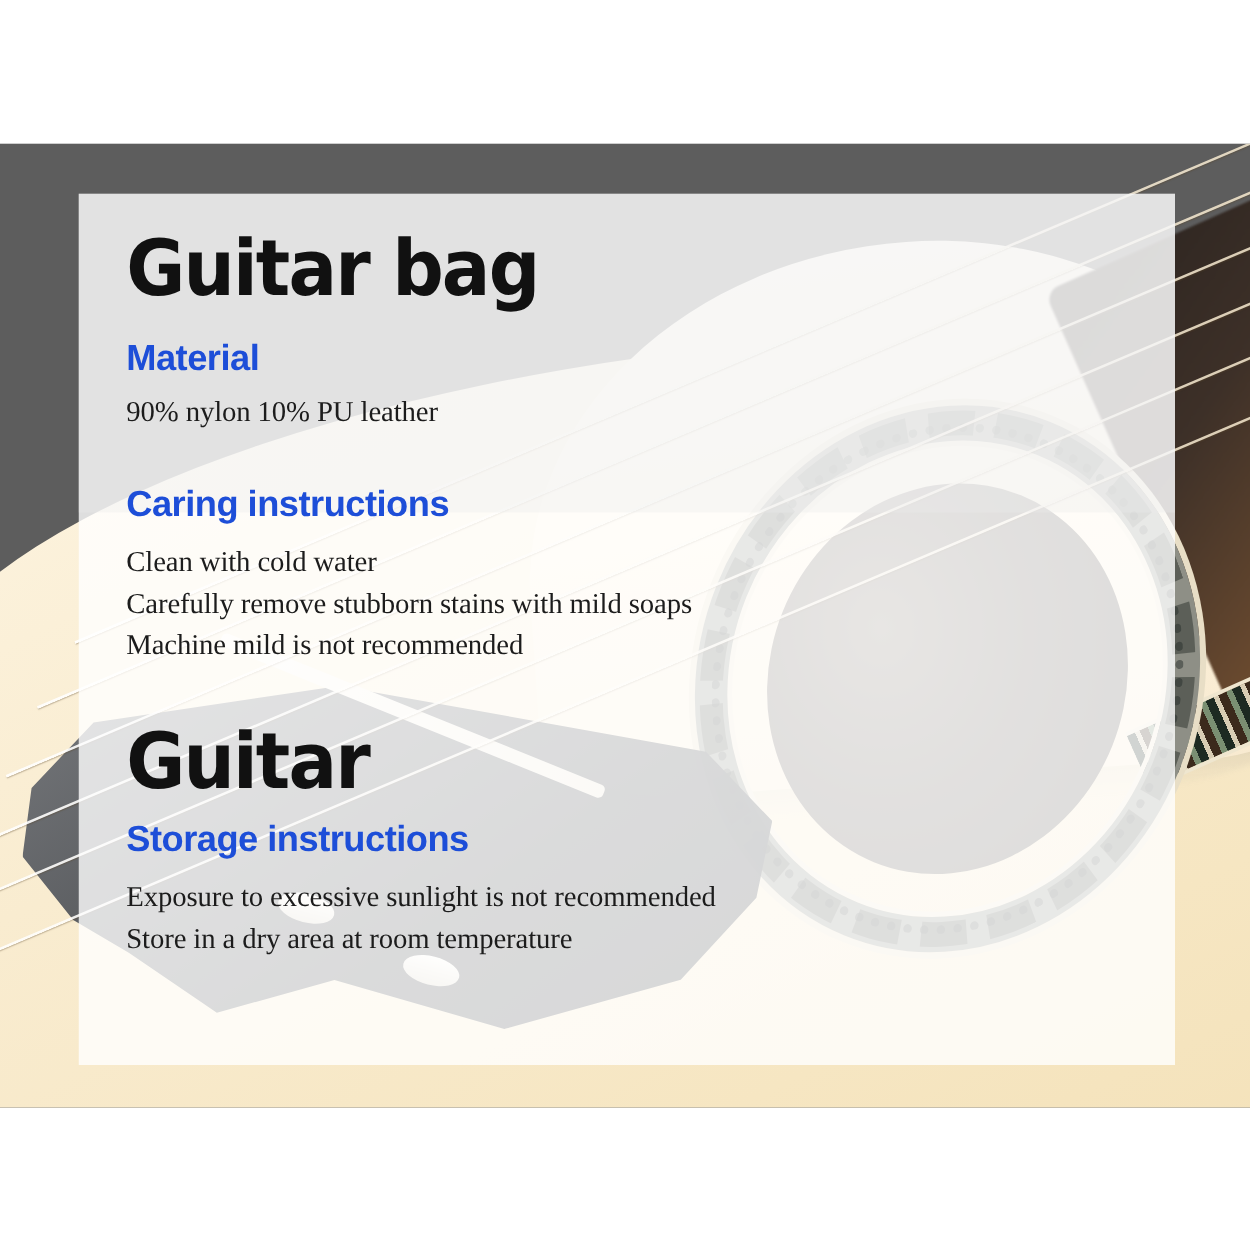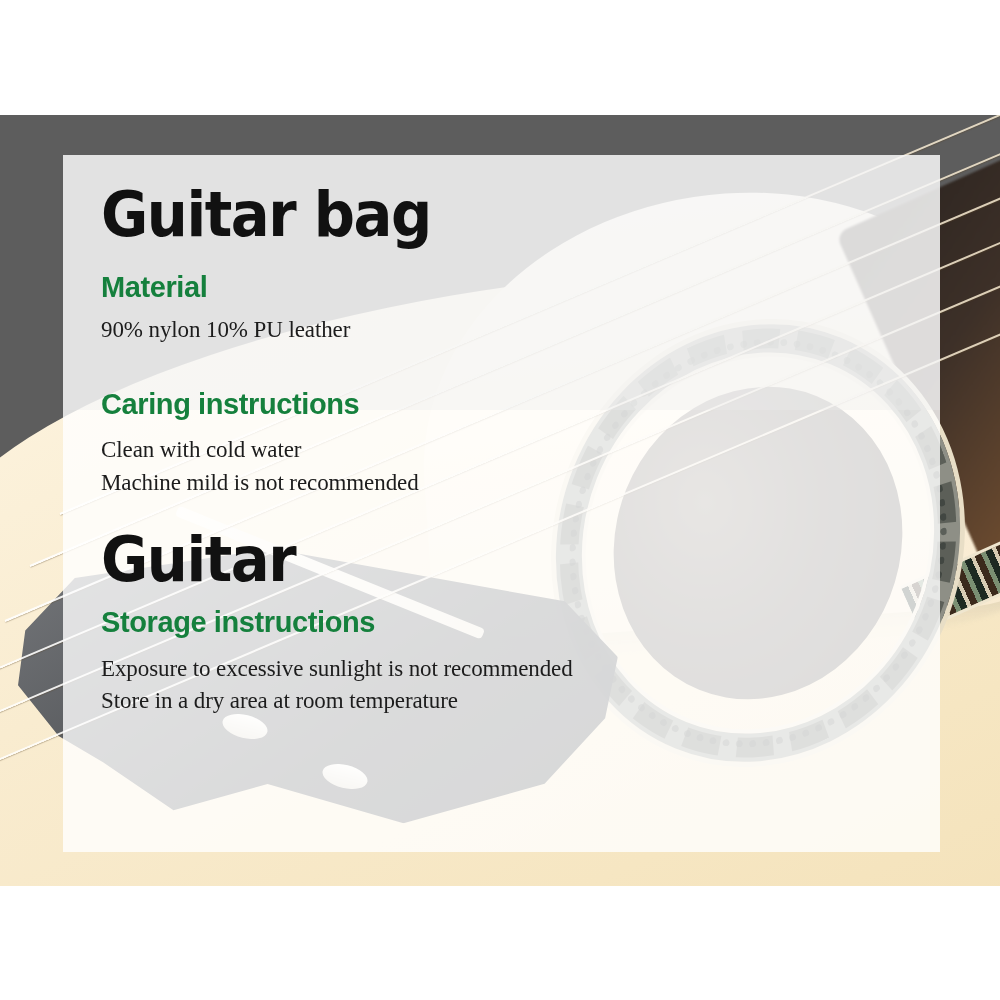--- a/index.html
+++ b/index.html
@@ -116,35 +116,35 @@
 
   #panel-content{position:relative;padding:28px 0 0 38px;}
 
   .h1{
     font-size:62px;line-height:1.02;font-weight:700;color:#111111;
     letter-spacing:-1.6px;margin:0;
     font-family:"DejaVu Sans","Liberation Sans",sans-serif;
     transform:scaleX(.93);transform-origin:left center;
   }
   .h2{
-    font-size:29px;line-height:1.2;font-weight:700;color:#15803d;
+    font-size:29px;line-height:1.2;font-weight:700;color:#1d4ed8;
     letter-spacing:-.4px;margin:0;
     font-family:"Liberation Sans","DejaVu Sans",sans-serif;
   }
   .body-line{
     font-size:23px;line-height:1.42;font-weight:400;color:#1c1c1c;
     letter-spacing:-.1px;margin:0;
     font-family:Liberation Serif, serif;
   }
 
   .sec-material{margin-top:24px;}
   .sec-material .h2{margin-bottom:9px;}
   .sec-caring{margin-top:40px;}
   .sec-caring .h2{margin-bottom:13px;}
-  .sec-guitar-title{margin-top:28px;}
+  .sec-guitar-title{margin-top:45px;}
   .sec-storage{margin-top:14px;}
   .sec-storage .h2{margin-bottom:13px;}
 </style>
 </head>
 <body>
 
 <div id="canvas">
 
   <div id="photo">
     <div class="backdrop"></div>
@@ -185,20 +185,21 @@
       <h1 class="h1">Guitar bag</h1>
 
       <div class="sec-material">
         <h2 class="h2">Material</h2>
         <p class="body-line">90% nylon 10% PU leather</p>
       </div>
 
       <div class="sec-caring">
         <h2 class="h2">Caring instructions</h2>
         <p class="body-line">Clean with cold water</p>
+        <p class="body-line">Carefully remove stubborn stains with mild soaps</p>
         <p class="body-line">Machine mild is not recommended</p>
       </div>
 
       <div class="sec-guitar-title">
         <h1 class="h1">Guitar</h1>
       </div>
 
       <div class="sec-storage">
         <h2 class="h2">Storage instructions</h2>
         <p class="body-line">Exposure to excessive sunlight is not recommended</p>

